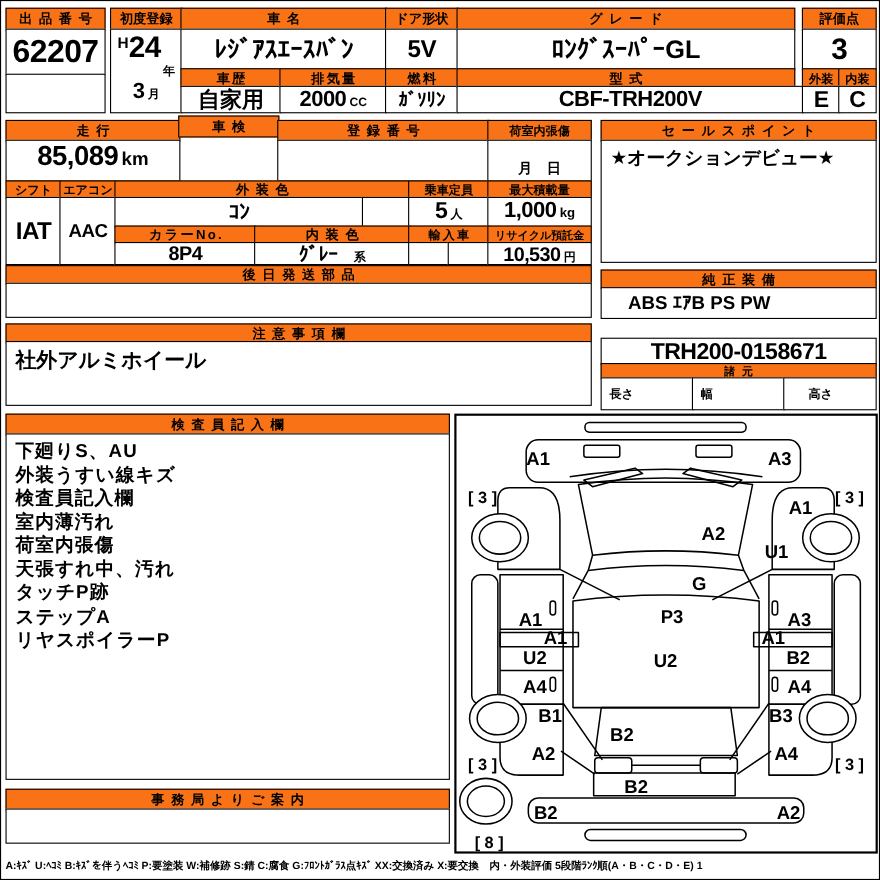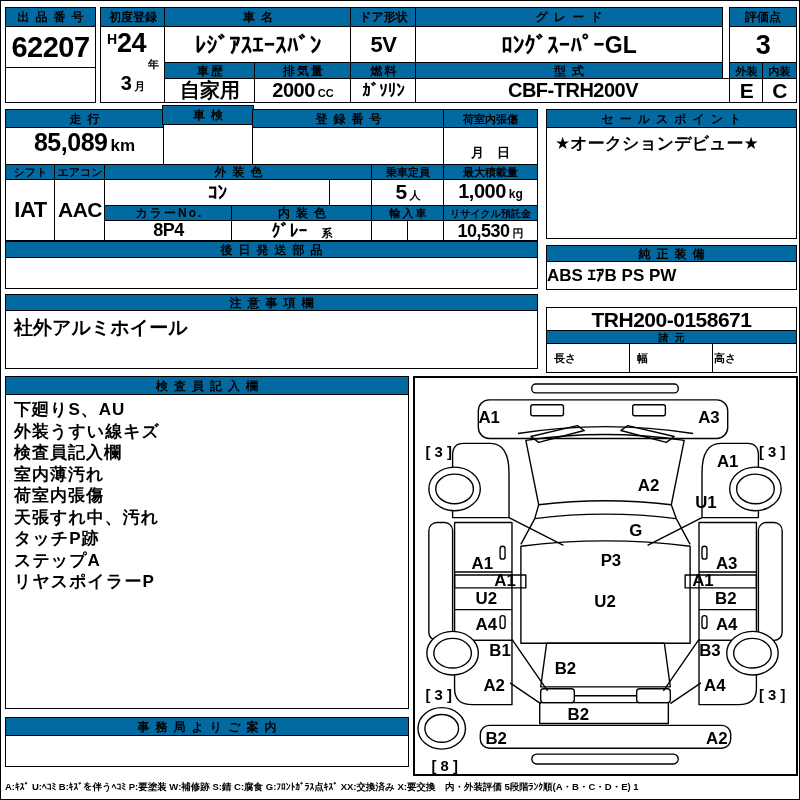--- a/index.html
+++ b/index.html
@@ -1,19 +1,19 @@
 <!DOCTYPE html>
 <html><head>
 <meta charset="utf-8">
 <style>
   html,body{margin:0;padding:0;background:#fff;}
   .sheet{position:relative;width:800px;height:800px;background:#fff;border:1px solid #000;box-sizing:border-box;
          font-family:"Liberation Sans","DejaVu Sans",sans-serif;font-weight:bold;color:#000;overflow:hidden;}
   .cell{position:absolute;box-sizing:border-box;border:1.5px solid #000;background:#fff;}
-  .h{background:#0369a1;display:flex;align-items:center;justify-content:center;font-size:12px;letter-spacing:6px;text-indent:6px;}
+  .h{background:#f97316;display:flex;align-items:center;justify-content:center;font-size:12px;letter-spacing:6px;text-indent:6px;}
   .h.ls0{letter-spacing:0;text-indent:0;}
   .h.ls2{letter-spacing:2px;text-indent:2px;}
   .h.f11{font-size:11px;}
   .h.f10{font-size:10px;}
   .v{display:flex;align-items:center;justify-content:center;}
   .num{letter-spacing:-0.5px;}
   .unit{font-size:11px;margin-left:3px;}
   .baseline{align-items:baseline;}
   .topleft{display:block;padding:4px 8px;}
   .noborder{border:none;}
@@ -94,21 +94,21 @@
   <div class="cell h" style="left:545px;top:108px;width:251px;height:20px;">セールスポイント</div>
   <div class="cell topleft" style="left:545px;top:126px;width:251px;height:112px;font-size:17px;">★オークションデビュー★</div>
 
   <div class="cell h ls0 f11" style="left:4px;top:163px;width:51px;height:17px;">シフト</div>
   <div class="cell h ls0 f11" style="left:53px;top:163px;width:52px;height:17px;">エアコン</div>
   <div class="cell h" style="left:103px;top:163px;width:269px;height:17px;">外装色</div>
   <div class="cell h ls0 f11" style="left:370px;top:163px;width:74px;height:17px;">乗車定員</div>
   <div class="cell h ls0 f11" style="left:442px;top:163px;width:95px;height:17px;">最大積載量</div>
 
   <div class="cell v num" style="left:4px;top:178px;width:51px;height:62px;font-size:22px;">IAT</div>
-  <div class="cell v num" style="left:53px;top:178px;width:52px;height:62px;font-size:21px;text-align:center;">AAC</div>
+  <div class="cell v num" style="left:53px;top:178px;width:52px;height:62px;font-size:17px;text-align:center;">AAC</div>
   <div class="cell v" style="left:103px;top:178px;width:227px;height:28px;font-size:19px;">ｺﾝ</div>
   <div class="cell" style="left:328px;top:178px;width:44px;height:28px;"></div>
   <div class="cell v baseline" style="left:370px;top:178px;width:74px;height:28px;">
     <span class="num" style="font-size:21px;">5</span>
       <span class="unit">人</span>
   </div>
   <div class="cell v baseline" style="left:442px;top:178px;width:95px;height:28px;">
     <span class="num" style="font-size:20px;">1,000</span>
       <span style="font-size:12px;margin-left:3px;">kg</span>
   </div>
@@ -127,30 +127,30 @@
   <div class="cell" style="left:406px;top:219px;width:38px;height:21px;"></div>
   <div class="cell v baseline" style="left:442px;top:219px;width:95px;height:21px;">
     <span class="num" style="font-size:18px;">10,530</span>
       <span class="unit">円</span>
   </div>
 
   <div class="cell h" style="left:4px;top:240px;width:533px;height:18px;">後日発送部品</div>
   <div class="cell" style="left:4px;top:256px;width:533px;height:32px;"></div>
 
   <div class="cell h" style="left:545px;top:244px;width:251px;height:18px;">純正装備</div>
-  <div class="cell v" style="left:545px;top:260px;width:251px;height:29px;font-size:17px;justify-content:flex-start;padding-left:0;">ABS ｴｱB PS PW</div>
+  <div class="cell v" style="left:545px;top:260px;width:251px;height:29px;font-size:17px;justify-content:flex-start;padding-left:24px;">ABS ｴｱB PS PW</div>
 
   <div class="cell h" style="left:4px;top:293px;width:533px;height:18px;">注意事項欄</div>
   <div class="cell topleft" style="left:4px;top:309px;width:533px;height:59px;font-size:19px;">社外アルミホイール</div>
 
   <div class="cell v num" style="left:545px;top:306px;width:251px;height:25px;font-size:21px;">TRH200-0158671</div>
   <div class="cell h f10" style="left:545px;top:329px;width:251px;height:15px;">諸元</div>
   <div class="cell v" style="left:545px;top:342px;width:85px;height:30px;font-size:11px;justify-content:flex-start;padding-left:7px;text-align:right;">長さ</div>
   <div class="cell v" style="left:628px;top:342px;width:85px;height:30px;font-size:11px;justify-content:flex-start;padding-left:7px;">幅</div>
-  <div class="cell v" style="left:711px;top:342px;width:85px;height:30px;font-size:11px;justify-content:flex-start;padding-left:1px;">高さ</div>
+  <div class="cell v" style="left:711px;top:342px;width:85px;height:30px;font-size:11px;justify-content:flex-start;padding-left:22px;">高さ</div>
 
   <div class="cell h" style="left:4px;top:375px;width:404px;height:20px;">検査員記入欄</div>
   <div class="cell topleft" style="left:4px;top:393px;width:404px;height:315px;">
       <div class="insp-line">下廻りS、AU</div>
       <div class="insp-line">外装うすい線キズ</div>
       <div class="insp-line">検査員記入欄</div>
       <div class="insp-line">室内薄汚れ</div>
       <div class="insp-line">荷室内張傷</div>
       <div class="insp-line">天張すれ中、汚れ</div>
       <div class="insp-line">タッチP跡</div>

